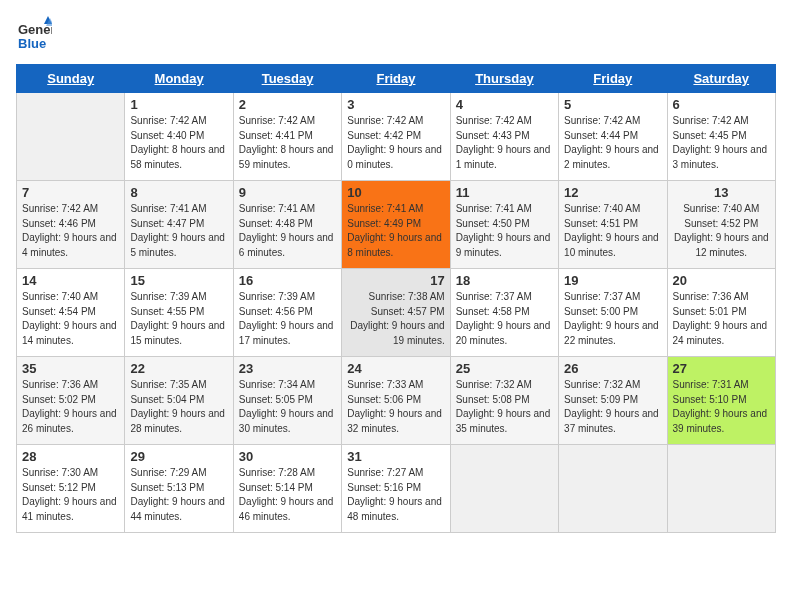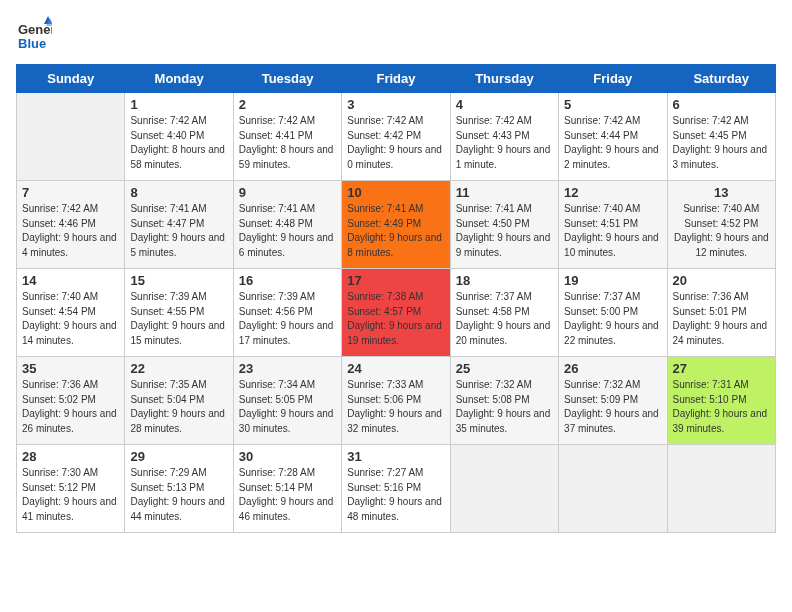--- a/index.html
+++ b/index.html
@@ -43,20 +43,21 @@
       table-layout: fixed;
     }
     th {
       background-color: #1565c0;
       color: #fff;
       font-size: 13px;
       font-weight: bold;
       padding: 6px 4px;
       text-align: center;
       border: 1px solid #1565c0;
+      text-decoration: underline;
     }
     td {
       border: 1px solid #ccc;
       vertical-align: top;
       padding: 4px 5px;
       font-size: 11px;
       color: #333;
       height: 88px;
     }
     td.empty {
@@ -182,21 +183,21 @@
           <div class="day-info">Sunrise: 7:40 AM<br>Sunset: 4:54 PM<br>Daylight: 9 hours and 14 minutes.</div>
         </td>
         <td style="background-color: rgb(255, 255, 255);">
           <span class="day-number">15</span>
           <div class="day-info">Sunrise: 7:39 AM<br>Sunset: 4:55 PM<br>Daylight: 9 hours and 15 minutes.</div>
         </td>
         <td style="background-color: rgb(255, 255, 255);">
           <span class="day-number">16</span>
           <div class="day-info">Sunrise: 7:39 AM<br>Sunset: 4:56 PM<br>Daylight: 9 hours and 17 minutes.</div>
         </td>
-        <td style="background-color: #ef4444;">
+        <td style="background-color: #e5e5e5; text-align: right;">
           <span class="day-number">17</span>
           <div class="day-info">Sunrise: 7:38 AM<br>Sunset: 4:57 PM<br>Daylight: 9 hours and 19 minutes.</div>
         </td>
         <td style="background-color: rgb(255, 255, 255);">
           <span class="day-number">18</span>
           <div class="day-info">Sunrise: 7:37 AM<br>Sunset: 4:58 PM<br>Daylight: 9 hours and 20 minutes.</div>
         </td>
         <td style="background-color: rgb(255, 255, 255);">
           <span class="day-number">19</span>
           <div class="day-info">Sunrise: 7:37 AM<br>Sunset: 5:00 PM<br>Daylight: 9 hours and 22 minutes.</div>

